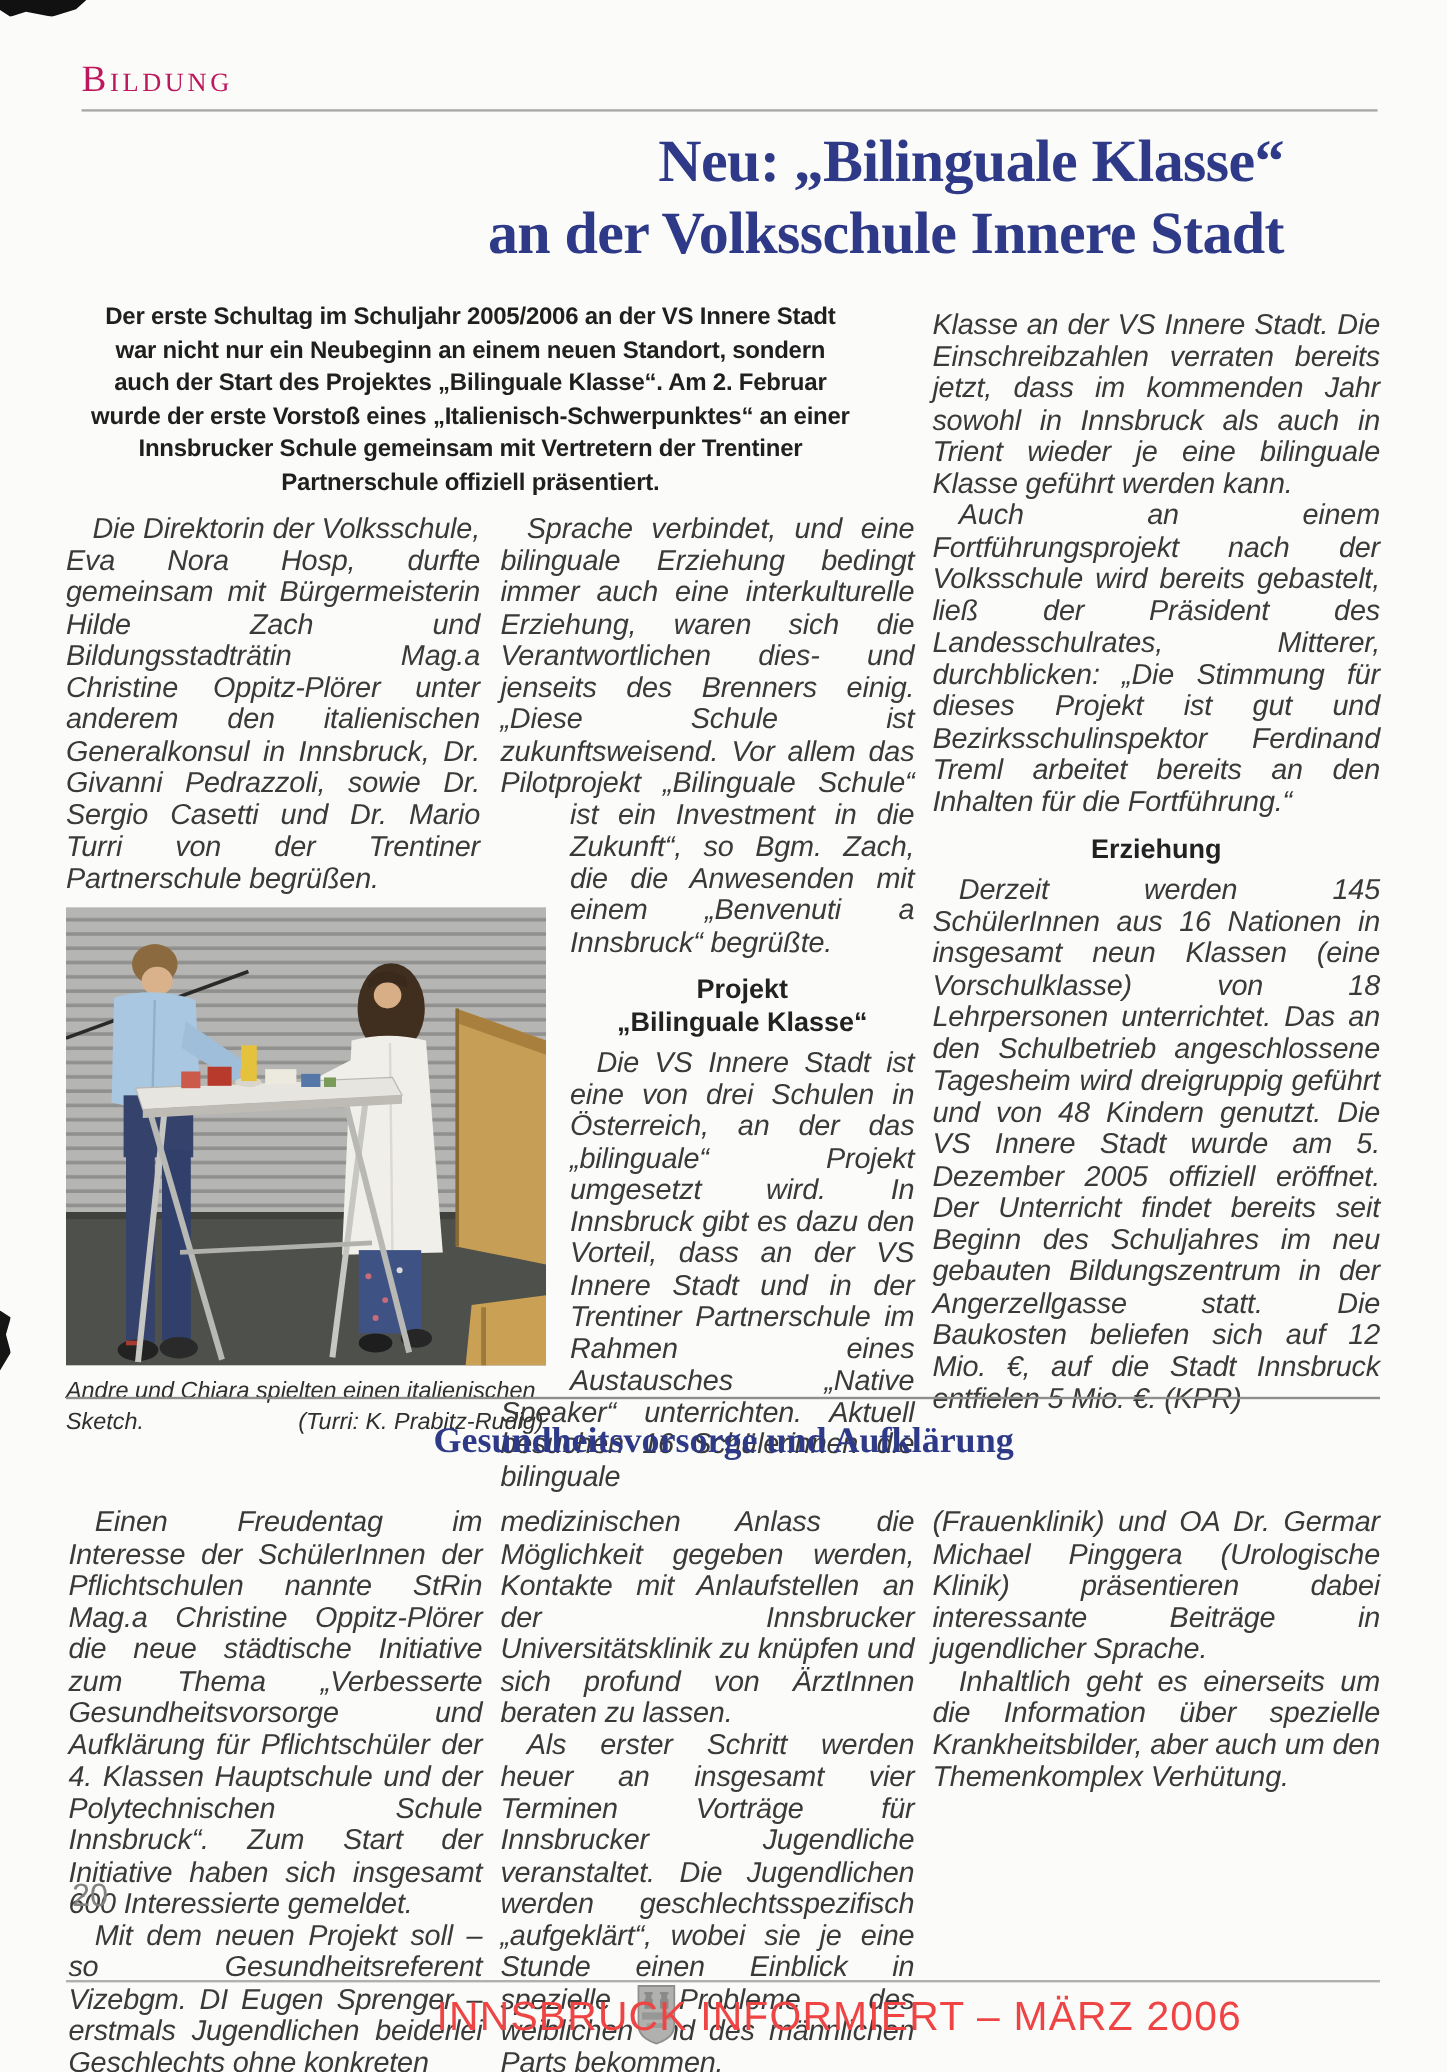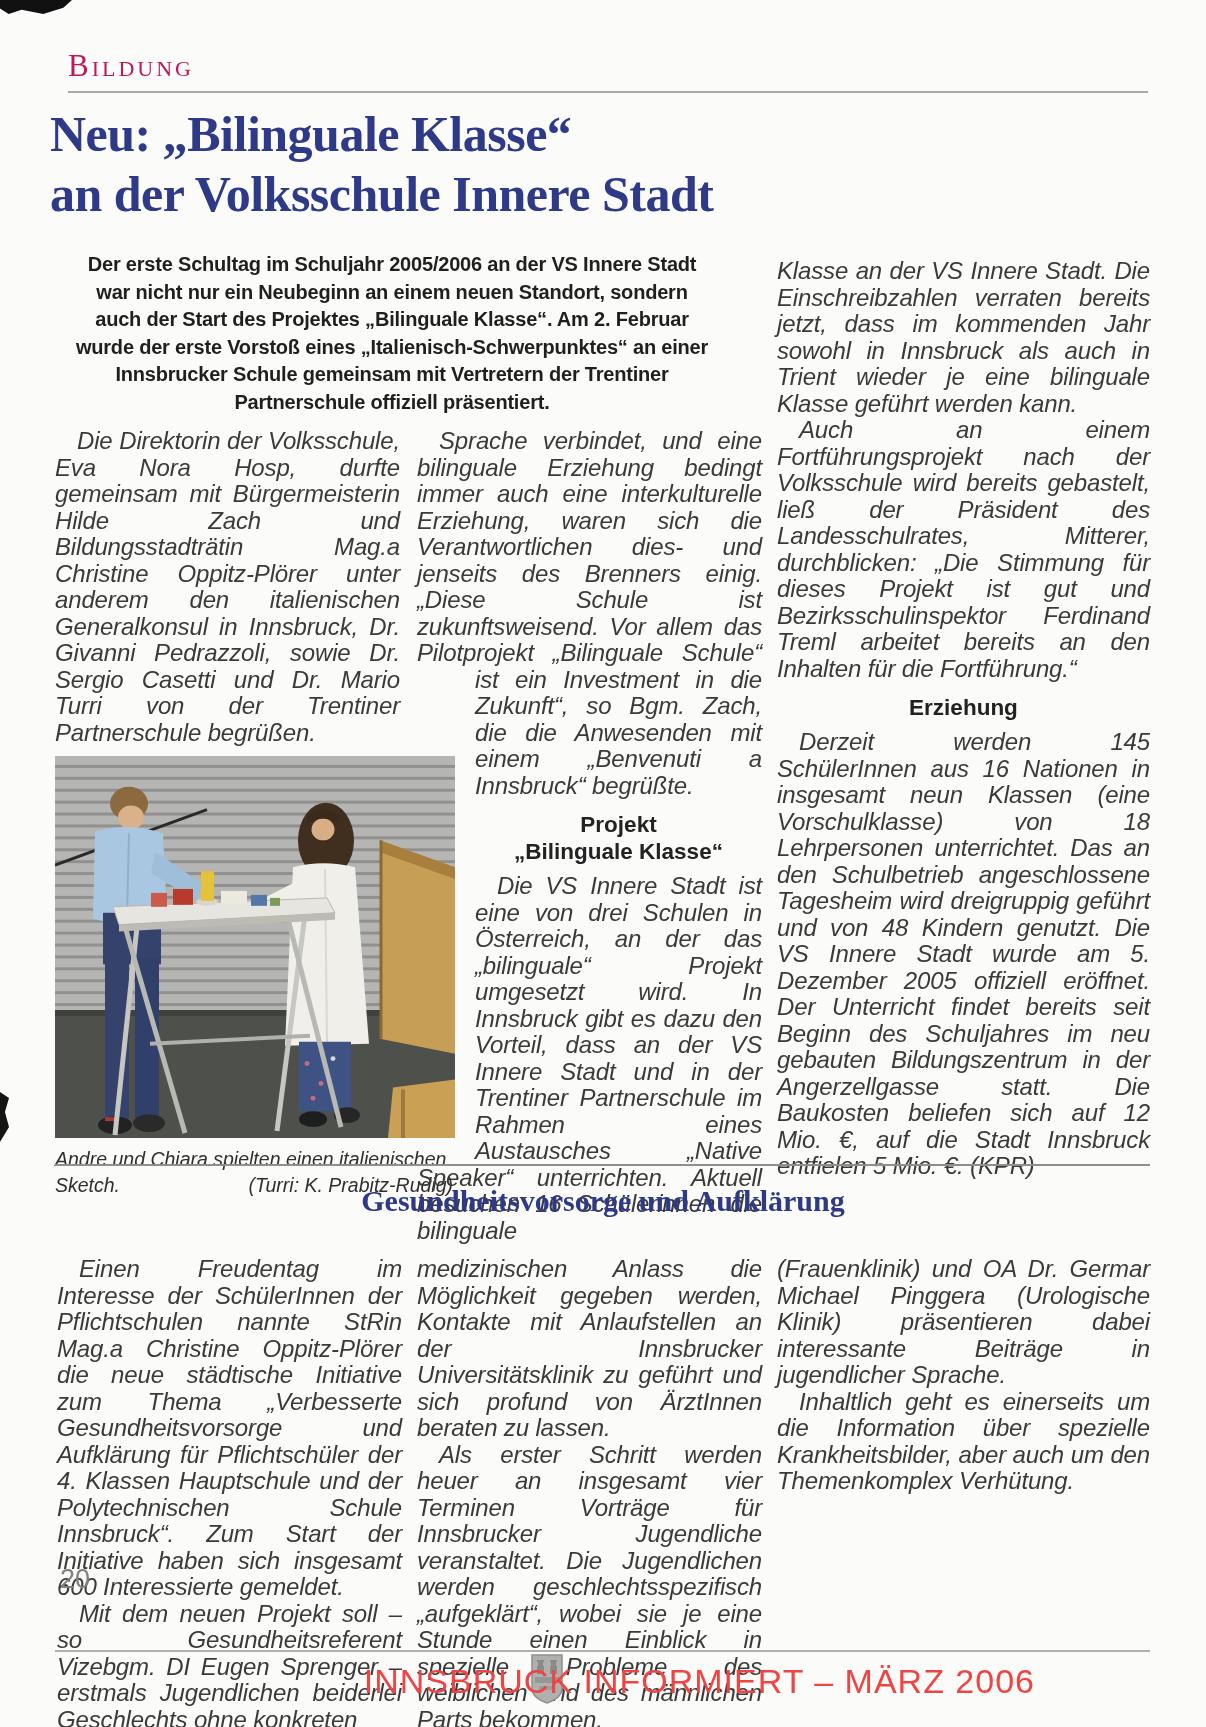--- a/index.html
+++ b/index.html
@@ -12,21 +12,21 @@
   .kicker{
     position:absolute; left:68px; top:48px;
     font-family:"Liberation Serif", serif; font-variant:small-caps;
     font-size:31px; letter-spacing:3px; color:#be185d;
   }
   .header-rule{position:absolute; left:68px; top:91px; width:1080px; height:2px; background:#a9a9a7;}
   
   .a1-title{
     position:absolute; left:50px; top:104px; width:1020px;
     font-family:"Liberation Serif", serif; font-weight:bold;
-    font-size:50px; line-height:60px; text-align:left;
+    font-size:50px; line-height:60px; text-align:right;
     color:#2e3a87; letter-spacing:-0.5px;
   }
   .a1-intro{
     position:absolute; left:72px; top:251px; width:640px;
     font-weight:bold; font-size:20px; line-height:27.5px;
     text-align:center; color:#1f1f1f; letter-spacing:-0.2px;
   }
   
   .body-p{
     margin:0; font-size:24px; line-height:26.5px; letter-spacing:-0.15px;
@@ -206,21 +206,21 @@
       <p class="body-p ind">Derzeit werden 145 SchülerInnen aus 16 Nationen in insgesamt neun Klassen (eine Vorschulklasse) von 18 Lehrpersonen unterrichtet. Das an den Schulbetrieb angeschlossene Tagesheim wird dreigruppig geführt und von 48 Kindern genutzt. Die VS Innere Stadt wurde am 5. Dezember 2005 offiziell eröffnet. Der Unterricht findet bereits seit Beginn des Schuljahres im neu gebauten Bildungszentrum in der Angerzellgasse statt. Die Baukosten beliefen sich auf 12 Mio. €, auf die Stadt Innsbruck entfielen 5 Mio. €. (KPR)</p>
     </div>
 
   <div class="a2-divider"></div>
   <h2 class="a2-title" style="margin:0;">Gesundheitsvorsorge und Aufklärung</h2>
   <div class="a2-col1">
       <p class="body-p ind">Einen Freudentag im Interesse der SchülerInnen der Pflichtschulen nannte StRin Mag.a Christine Oppitz-Plörer die neue städtische Initiative zum Thema „Verbesserte Gesundheitsvorsorge und Aufklärung für Pflichtschüler der 4. Klassen Hauptschule und der Polytechnischen Schule Innsbruck“. Zum Start der Initiative haben sich insgesamt 600 Interessierte gemeldet.</p>
       <p class="body-p ind">Mit dem neuen Projekt soll – so Gesundheitsreferent Vizebgm. DI Eugen Sprenger – erstmals Jugendlichen beiderlei Geschlechts ohne konkreten</p>
     </div>
   <div class="a2-col2">
-      <p class="body-p">medizinischen Anlass die Möglichkeit gegeben werden, Kontakte mit Anlaufstellen an der Innsbrucker Universitätsklinik zu geführt und sich profund von ÄrztInnen beraten zu lassen.</p>
+      <p class="body-p">medizinischen Anlass die Möglichkeit gegeben werden, Kontakte mit Anlaufstellen an der Innsbrucker Universitätsklinik zu knüpfen und sich profund von ÄrztInnen beraten zu lassen.</p>
       <p class="body-p ind">Als erster Schritt werden heuer an insgesamt vier Terminen Vorträge für Innsbrucker Jugendliche veranstaltet. Die Jugendlichen werden geschlechtsspezifisch „aufgeklärt“, wobei sie je eine Stunde einen Einblick in spezielle Probleme des weiblichen und des männlichen Parts bekommen.</p>
       <p class="body-p ind">OA Ass.-Prof. Dr. Elisabeth Sölder</p>
     </div>
   <div class="a2-col3">
       <p class="body-p">(Frauenklinik) und OA Dr. Germar Michael Pinggera (Urologische Klinik) präsentieren dabei interessante Beiträge in jugendlicher Sprache.</p>
       <p class="body-p ind">Inhaltlich geht es einerseits um die Information über spezielle Krankheitsbilder, aber auch um den Themenkomplex Verhütung.</p>
     </div>
 
   <div class="footer-rule"></div>
   <div class="footer-page">20</div>

